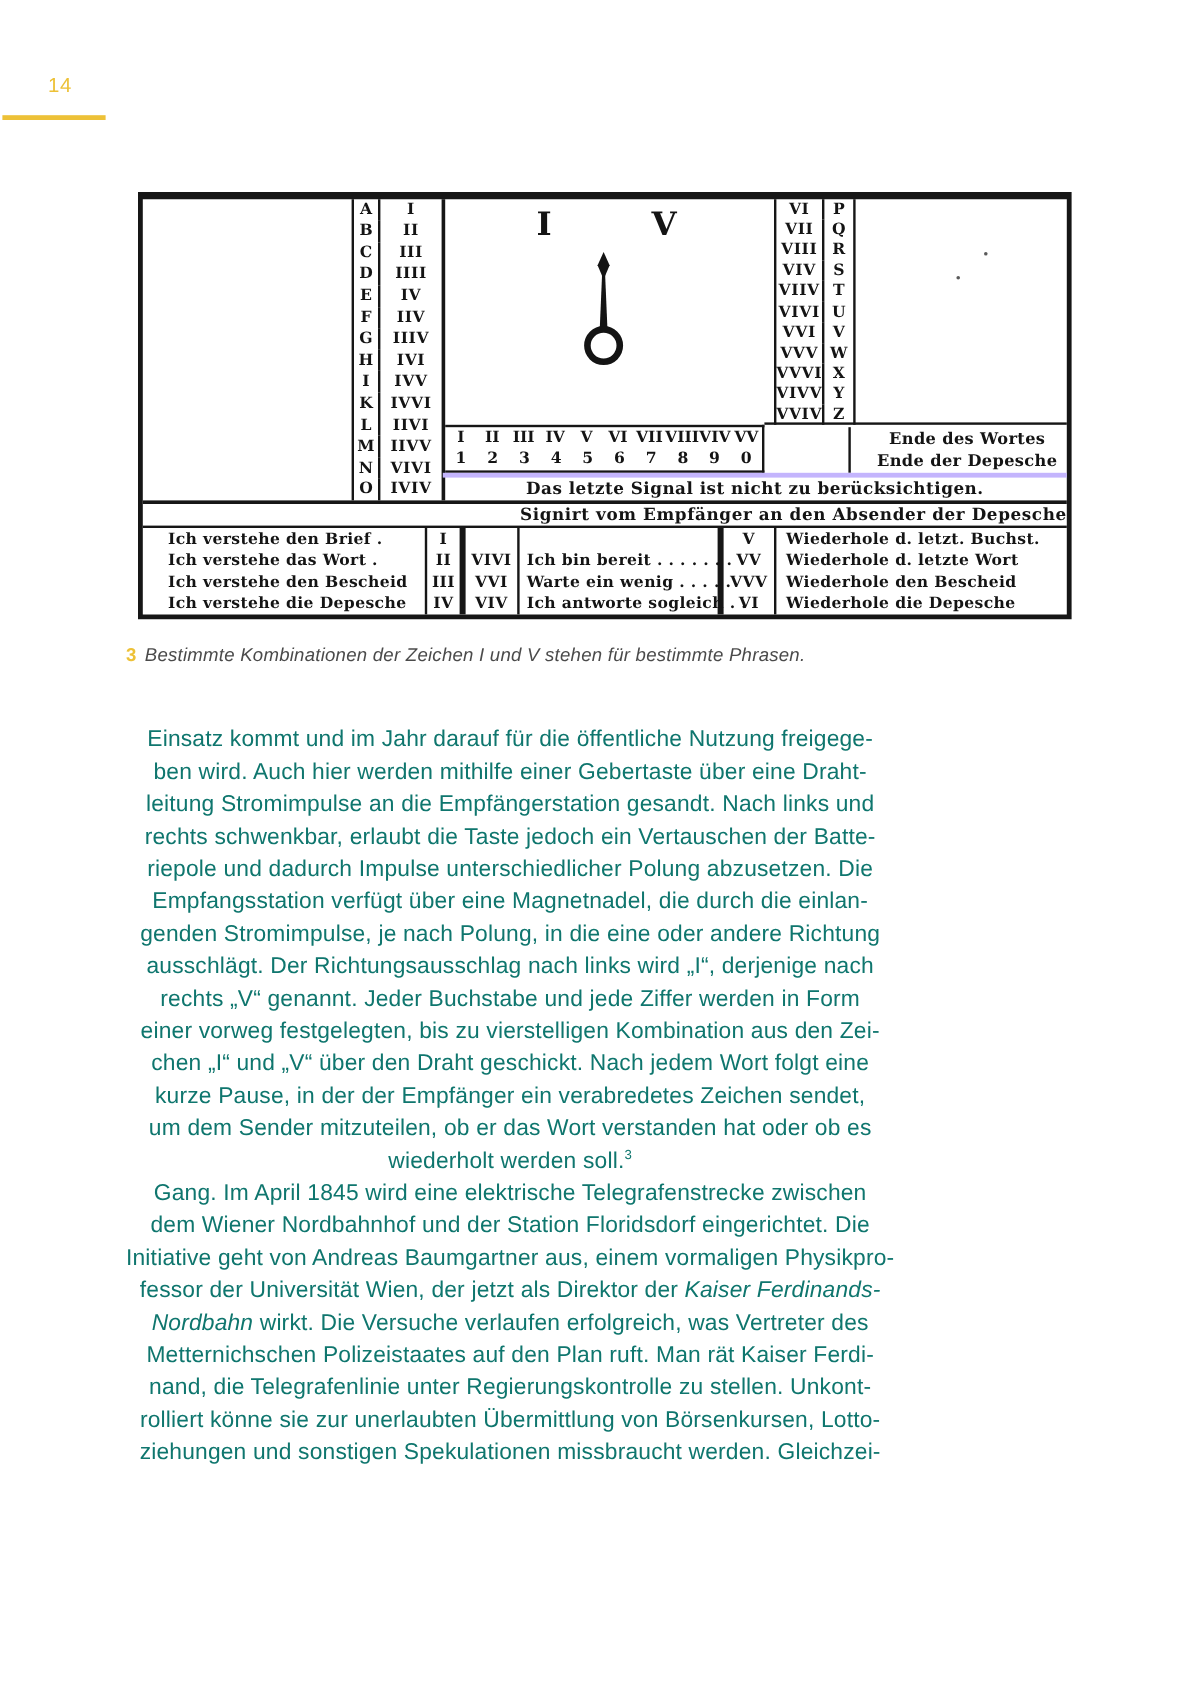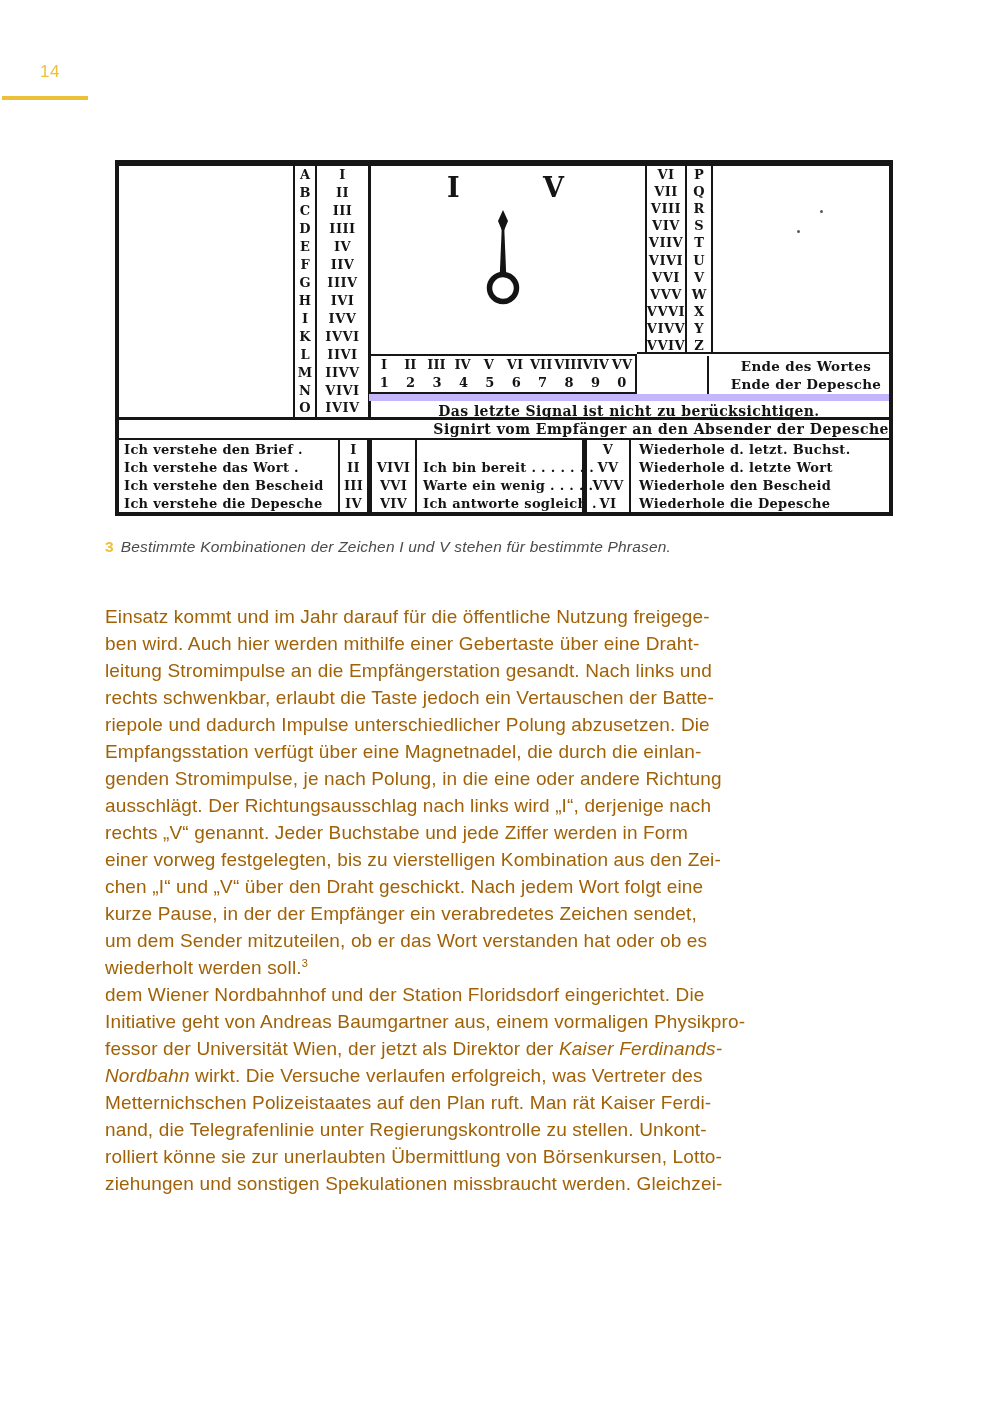--- a/index.html
+++ b/index.html
@@ -51,29 +51,29 @@
   .alpha-right .lt { flex:1; display:flex; align-items:center; justify-content:center; }
 
   .hline-end { left:518px; top:186px; width:252px; height:2px; background:#161616; }
   .speck { width:3px; height:3px; border-radius:50%; background:#5a5a5a; }
 
   .ende-cell { left:588px; top:190px; width:182px; height:38px; border-left:2px solid #161616;
                display:flex; flex-direction:column; justify-content:center; padding-left:14px;
                font-size:13.5px; }
   .ende-cell div { line-height:18px; letter-spacing:.3px;text-align:center; }
 
-  .note-row { left:250px; top:228px; width:520px; height:23px; border-top:7px solid #c4b5fd;
+  .note-row { left:250px; top:228px; width:520px; height:23px; border-top:4px solid #c4b5fd;
               text-align:center; font-size:14px; line-height:21px; letter-spacing:.4px; }
 
   .signed-row { left:0; top:251px; width:770px; height:23px;
                 border-top:3px solid #161616; border-bottom:2.5px solid #161616;
                 text-align:right; font-size:14px; line-height:18px; letter-spacing:.5px; }
 
   
-  .bottom { left:0; top:274px; width:770px; height:72px; display:flex; font-size:13px; }
+  .bottom { left:16px; top:274px; width:770px; height:72px; display:flex; font-size:13px; }
   .bcol { display:flex; flex-direction:column; }
   .bcol .brow { flex:1; display:flex; align-items:center; letter-spacing:.3px; white-space:nowrap; }
   .bphr1 { width:221px; border-right:2px solid #161616; } .bphr1 .brow { padding-left:5px; }
   .bcod1 { width:32px;  border-right:5px solid #161616; } .bcod1 .brow { justify-content:center; }
   .bcod2 { width:45px;  border-right:2px solid #161616; } .bcod2 .brow { justify-content:center; }
   .bphr2 { width:170px; border-right:5px solid #161616; } .bphr2 .brow { padding-left:6px; }
   .bcod3 { width:44px;  border-right:2px solid #161616; } .bcod3 .brow { justify-content:center; }
   .bphr3 { flex:1; } .bphr3 .brow { padding-left:8px; }
 
   
@@ -291,35 +291,36 @@
           <div class="brow">Wiederhole die Depesche</div>
         </div>
     </div>
 
   </div>
 
   <div class="caption">
     <span class="cap-num" style="color: rgb(237, 193, 55);">3</span><span class="cap-text">Bestimmte Kombinationen der Zeichen I und V stehen für bestimmte Phrasen.</span>
   </div>
 
-  <div class="body-text" style="color: #a16207;">
+  <div class="body-text" style="color: #0f766e; text-align: center;">
       <div class="line">Einsatz kommt und im Jahr darauf für die öffentliche Nutzung freigege-</div>
       <div class="line">ben wird. Auch hier werden mithilfe einer Gebertaste über eine Draht-</div>
       <div class="line">leitung Stromimpulse an die Empfängerstation gesandt. Nach links und</div>
       <div class="line">rechts schwenkbar, erlaubt die Taste jedoch ein Vertauschen der Batte-</div>
       <div class="line">riepole und dadurch Impulse unterschiedlicher Polung abzusetzen. Die</div>
       <div class="line">Empfangsstation verfügt über eine Magnetnadel, die durch die einlan-</div>
       <div class="line">genden Stromimpulse, je nach Polung, in die eine oder andere Richtung</div>
       <div class="line">ausschlägt. Der Richtungsausschlag nach links wird „I“, derjenige nach</div>
       <div class="line">rechts „V“ genannt. Jeder Buchstabe und jede Ziffer werden in Form</div>
       <div class="line">einer vorweg festgelegten, bis zu vierstelligen Kombination aus den Zei-</div>
       <div class="line">chen „I“ und „V“ über den Draht geschickt. Nach jedem Wort folgt eine</div>
       <div class="line">kurze Pause, in der der Empfänger ein verabredetes Zeichen sendet,</div>
       <div class="line">um dem Sender mitzuteilen, ob er das Wort verstanden hat oder ob es</div>
       <div class="line">wiederholt werden soll.<sup>3</sup></div>
+      <div class="line">Gang. Im April 1845 wird eine elektrische Telegrafenstrecke zwischen</div>
       <div class="line">dem Wiener Nordbahnhof und der Station Floridsdorf eingerichtet. Die</div>
       <div class="line">Initiative geht von Andreas Baumgartner aus, einem vormaligen Physikpro-</div>
       <div class="line">fessor der Universität Wien, der jetzt als Direktor der <em>Kaiser Ferdinands-</em></div>
       <div class="line"><em>Nordbahn</em> wirkt. Die Versuche verlaufen erfolgreich, was Vertreter des</div>
       <div class="line">Metternichschen Polizeistaates auf den Plan ruft. Man rät Kaiser Ferdi-</div>
       <div class="line">nand, die Telegrafenlinie unter Regierungskontrolle zu stellen. Unkont-</div>
       <div class="line">rolliert könne sie zur unerlaubten Übermittlung von Börsenkursen, Lotto-</div>
       <div class="line">ziehungen und sonstigen Spekulationen missbraucht werden. Gleichzei-</div>
     </div>
 

